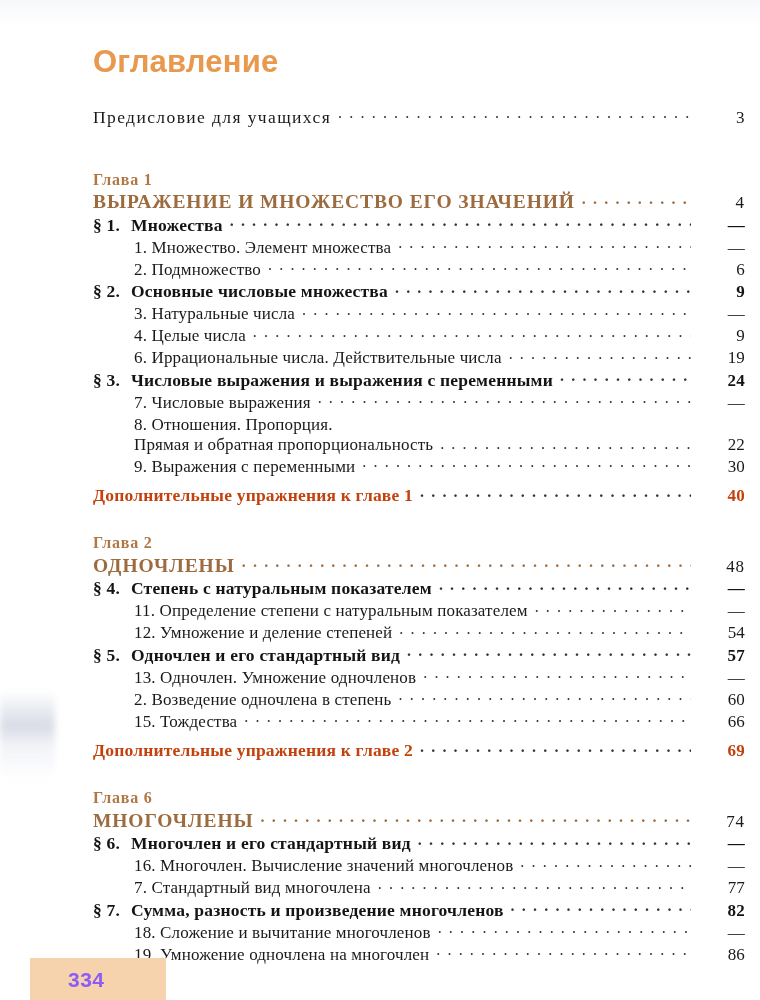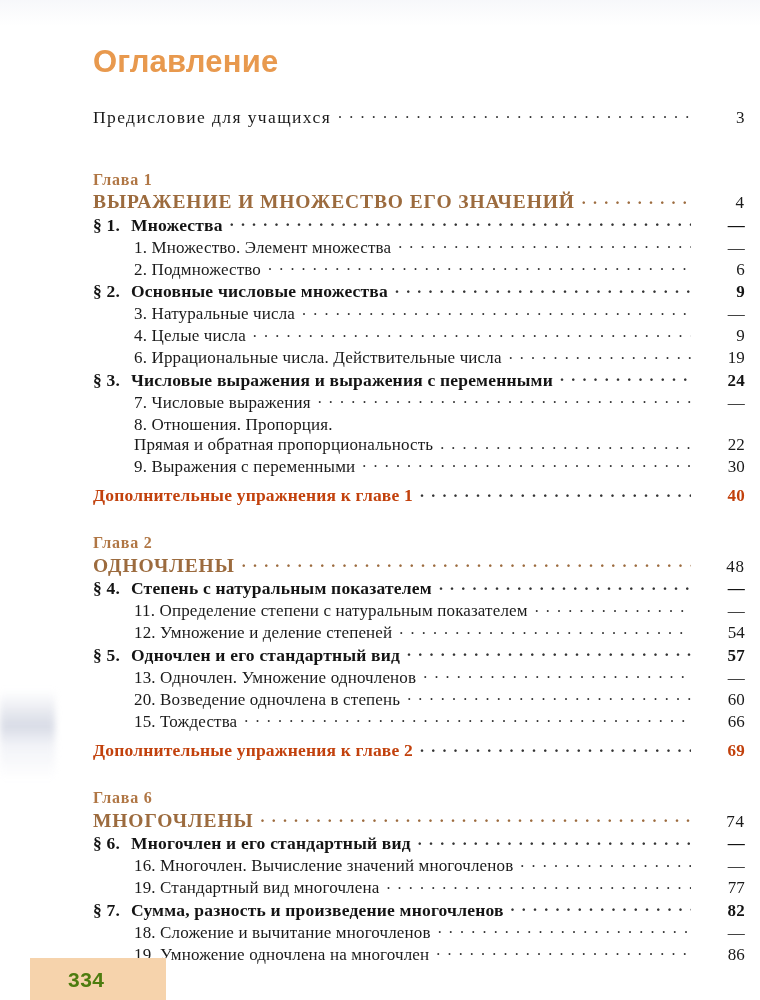--- a/index.html
+++ b/index.html
@@ -189,21 +189,21 @@
     background: #f6d3ac;
     z-index: 2;
   }
   #folio-num {
     position: absolute;
     left: 68px;
     top: 968px;
     font-family: "Liberation Sans", "DejaVu Sans", sans-serif;
     font-weight: bold;
     font-size: 21px;
-    color: #4d7c0f;
+    color: #8b5cf6;
     letter-spacing: 0.5px;
     z-index: 3;
   }
 </style>
 </head>
 <body>
 
 <div id="page-shadow-top"></div>
 <div id="page-shadow"></div>
 
@@ -324,21 +324,21 @@
         <span class="label"><span class="num">§ 5.</span><span>Одночлен и его стандартный вид</span></span>
         <span class="leader"></span>
         <span class="pageno">57</span>
       </div>
       <div class="row r-item">
         <span class="label">13. Одночлен. Умножение одночленов</span>
         <span class="leader"></span>
         <span class="pageno">—</span>
       </div>
       <div class="row r-item">
-        <span class="label">20. Возведение одночлена в степень</span>
+        <span class="label">2. Возведение одночлена в степень</span>
         <span class="leader"></span>
         <span class="pageno">60</span>
       </div>
       <div class="row r-item">
         <span class="label">15. Тождества</span>
         <span class="leader"></span>
         <span class="pageno">66</span>
       </div>
       <div class="gap-sm"></div>
       <div class="row r-extra">
@@ -361,21 +361,21 @@
         <span class="label"><span class="num">§ 6.</span><span>Многочлен и его стандартный вид</span></span>
         <span class="leader"></span>
         <span class="pageno">—</span>
       </div>
       <div class="row r-item">
         <span class="label">16. Многочлен. Вычисление значений многочленов</span>
         <span class="leader"></span>
         <span class="pageno">—</span>
       </div>
       <div class="row r-item">
-        <span class="label">19. Стандартный вид многочлена</span>
+        <span class="label">7. Стандартный вид многочлена</span>
         <span class="leader"></span>
         <span class="pageno">77</span>
       </div>
       <div class="row r-para">
         <span class="label"><span class="num">§ 7.</span><span>Сумма, разность и произведение многочленов</span></span>
         <span class="leader"></span>
         <span class="pageno">82</span>
       </div>
       <div class="row r-item">
         <span class="label">18. Сложение и вычитание многочленов</span>

